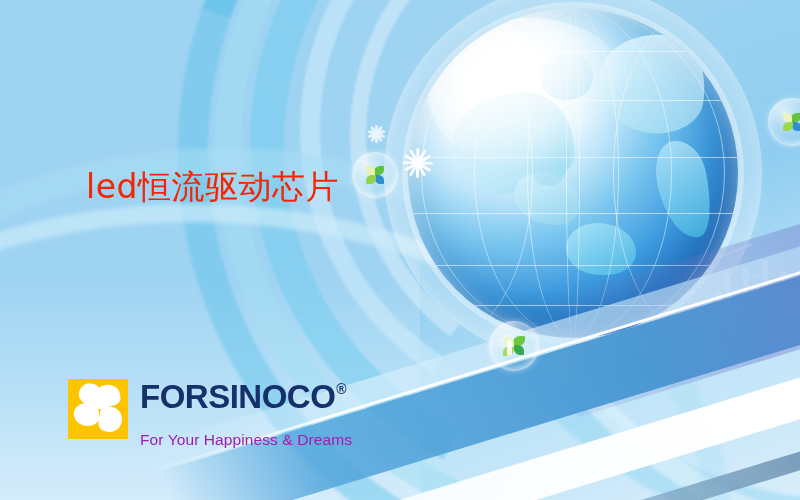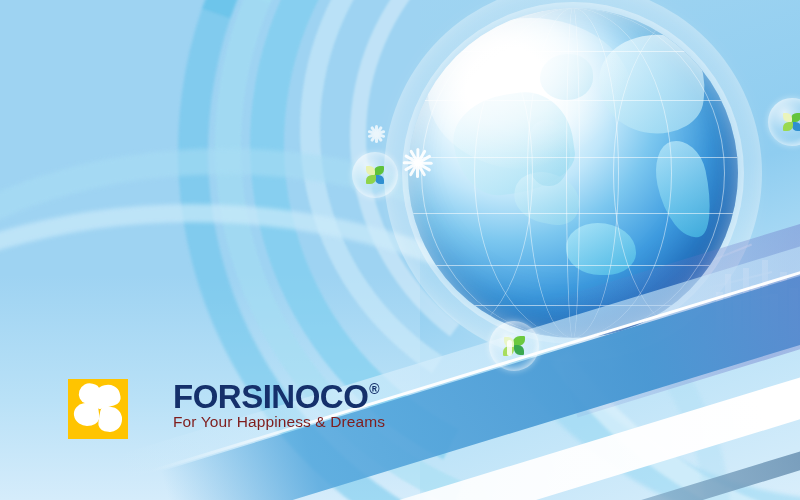--- a/index.html
+++ b/index.html
@@ -238,39 +238,39 @@
     font-family:"DejaVu Sans","Liberation Sans",sans-serif;
     line-height:1.30;
     white-space:nowrap;
   }
   .hl-1{font-size:33px;letter-spacing:.5px;}
   .hl-2{font-size:33px;letter-spacing:.5px;padding-left:16px;}
 
   
   .logo{
     position:absolute;left:68px;top:379px;
-    display:flex;align-items:flex-start;gap:33px;
+    display:flex;align-items:flex-start;
   }
   .logo-mark{
     position:relative;width:60px;height:60px;background:#ffc400;flex:0 0 auto;
   }
   .petal{position:absolute;background:#fff;}
   .p1{left:26px;top:6px;width:26px;height:22px;border-radius:60% 60% 40% 20%;transform:rotate(-14deg);}
   .p2{left:31px;top:28px;width:23px;height:25px;border-radius:30% 60% 60% 40%;transform:rotate(10deg);}
   .p3{left:6px;top:24px;width:25px;height:23px;border-radius:50% 20% 40% 60%;transform:rotate(-8deg);}
   .p4{left:11px;top:4px;width:20px;height:21px;border-radius:60% 40% 20% 55%;transform:rotate(18deg);}
   .logo-text{margin-left:12px;padding-top:1px;}
   .brand{
     color:#15306b;font-weight:bold;font-size:33px;line-height:1;
     letter-spacing:-0.5px;font-family:"Liberation Sans",sans-serif;
     display:flex;align-items:flex-start;
   }
   .brand sup{font-size:14px;line-height:1;margin-left:1px;margin-top:2px;}
   .tagline{
-    color:#7f1d1d;font-size:15.5px;margin-top:0;letter-spacing:.1px;
+    color:#a21caf;font-size:15.5px;margin-top:18px;letter-spacing:.1px;
     font-family:"Liberation Sans",sans-serif;
   }
 </style>
 </head>
 <body>
 
 <div id="stage">
 
   <div class="bg-base"></div>
   <div class="bg-left-wash"></div>
@@ -388,20 +388,21 @@
   <div class="bubble" style="left:768px;top:98px;width:48px;height:48px;">
     <div class="bub-icon" style="width:20px;height:20px;">
       <div class="leaf" style="left:9px;top:1px;width:10px;height:9px;background:#63c43c;"></div>
       <div class="leaf" style="left:10px;top:10px;width:9px;height:9px;background:#2f8fd0;transform:rotate(90deg);"></div>
       <div class="leaf" style="left:1px;top:10px;width:10px;height:9px;background:#9ad94f;transform:rotate(180deg);"></div>
       <div class="leaf" style="left:1px;top:1px;width:9px;height:9px;background:#eaf4bb;transform:rotate(270deg);"></div>
     </div>
   </div>
 
   <div class="headline">
+    <div class="hl-1">led恒流驱动芯片</div>
   </div>
 
   <div class="logo">
     <div class="logo-mark">
       <div class="petal p1"></div>
       <div class="petal p2"></div>
       <div class="petal p3"></div>
       <div class="petal p4"></div>
     </div>
     <div class="logo-text">

